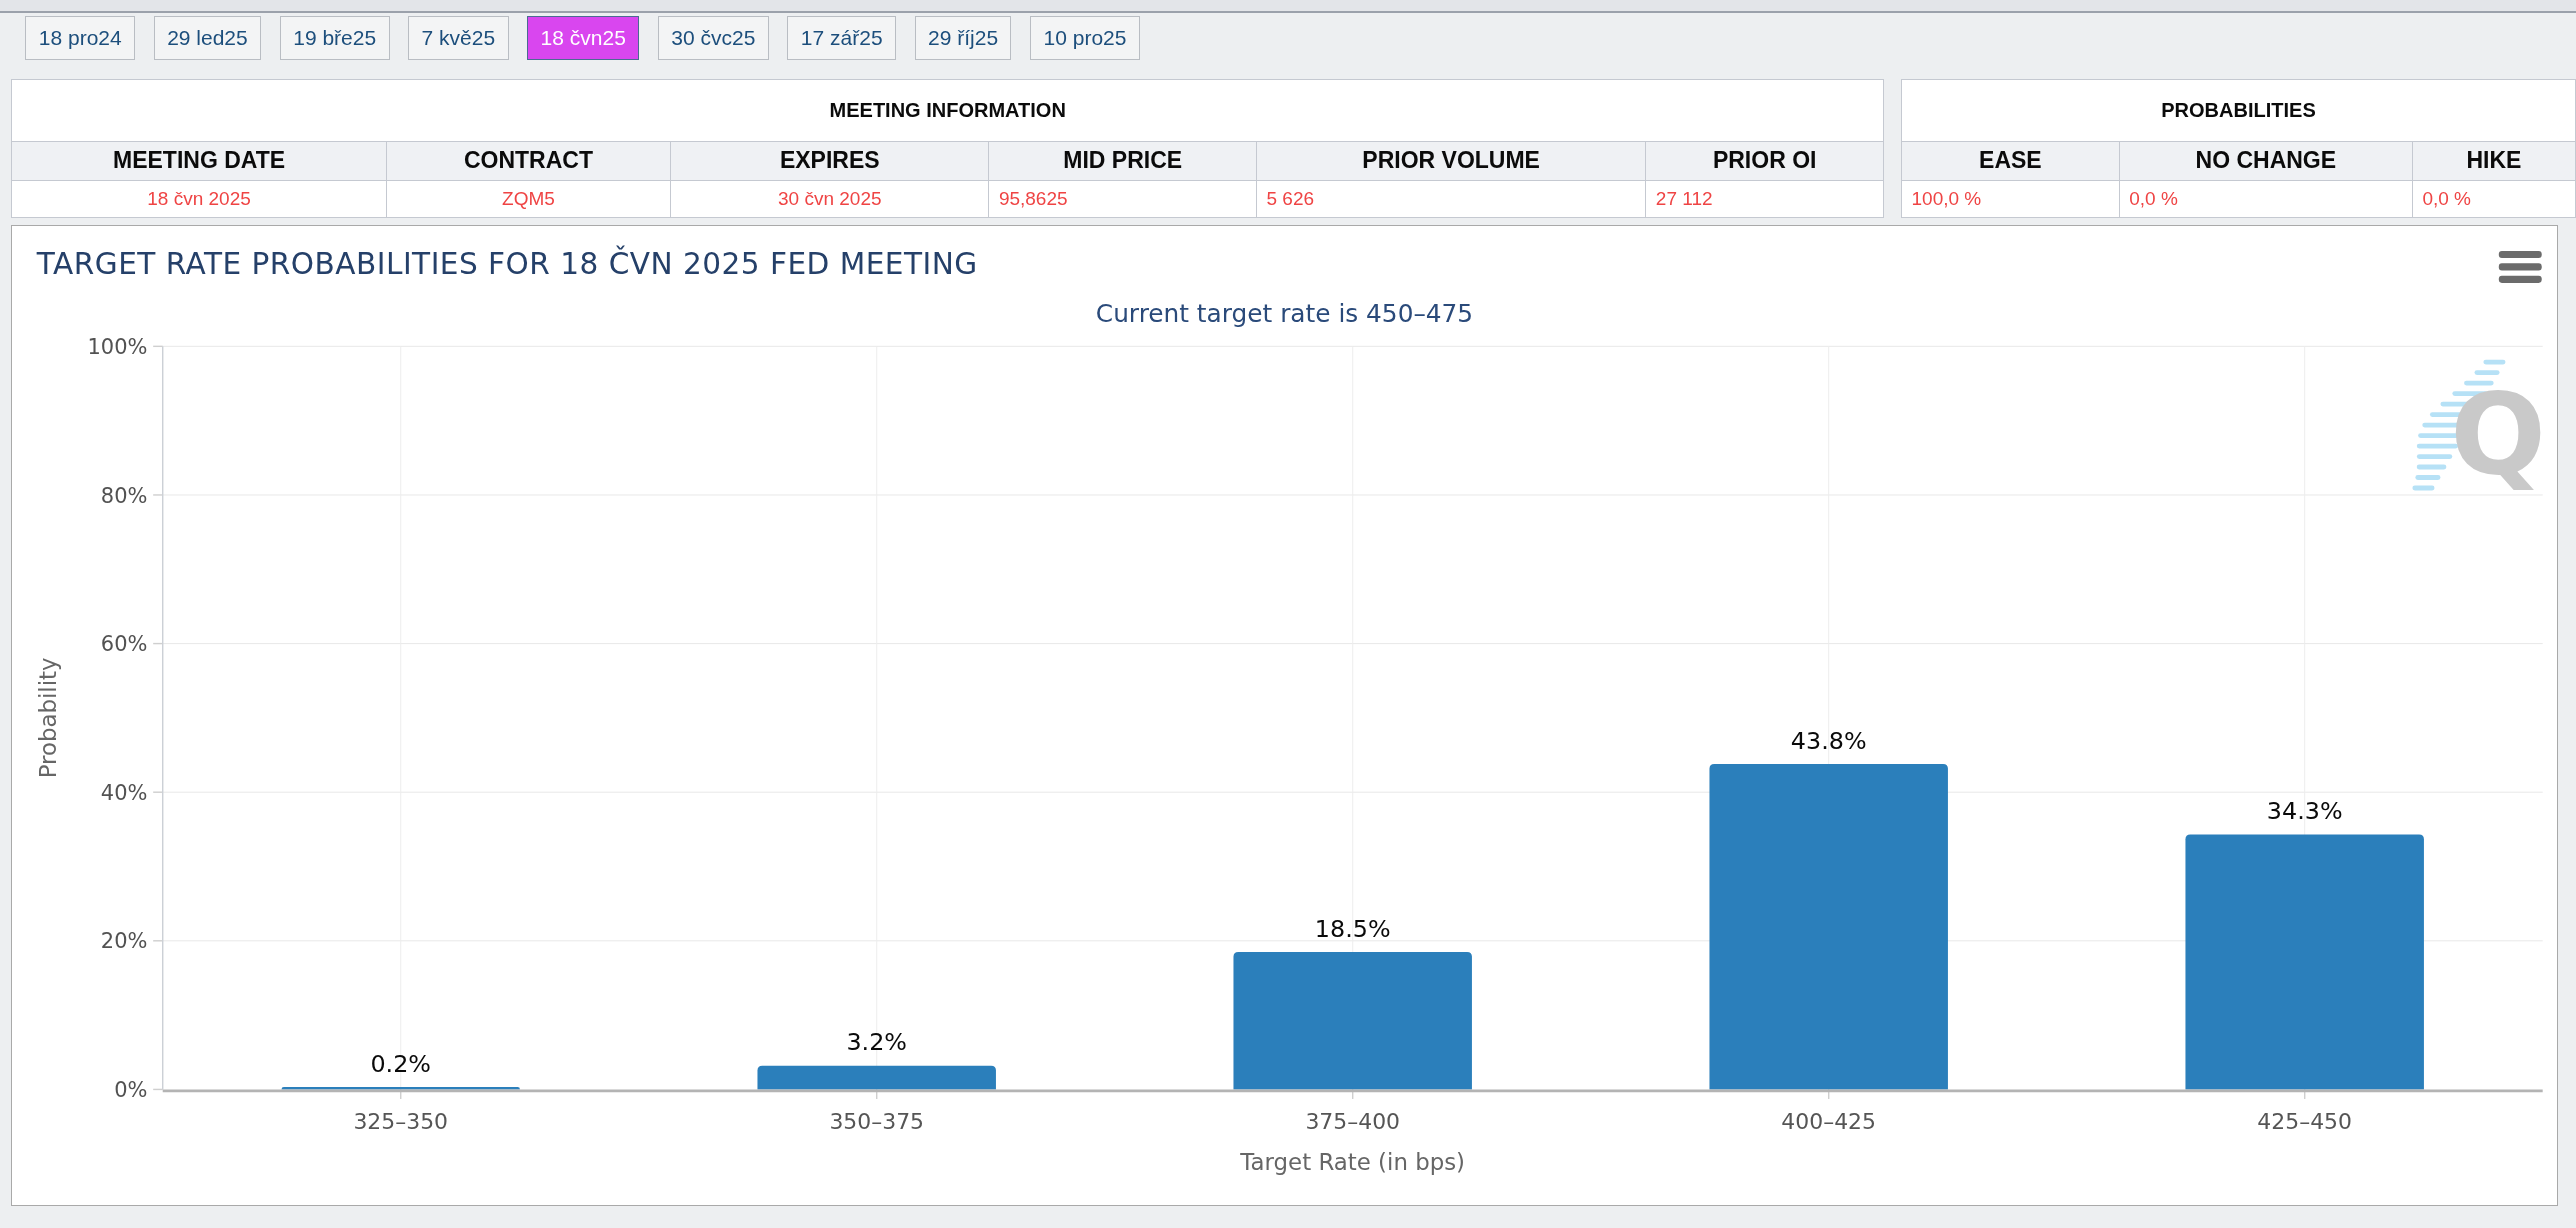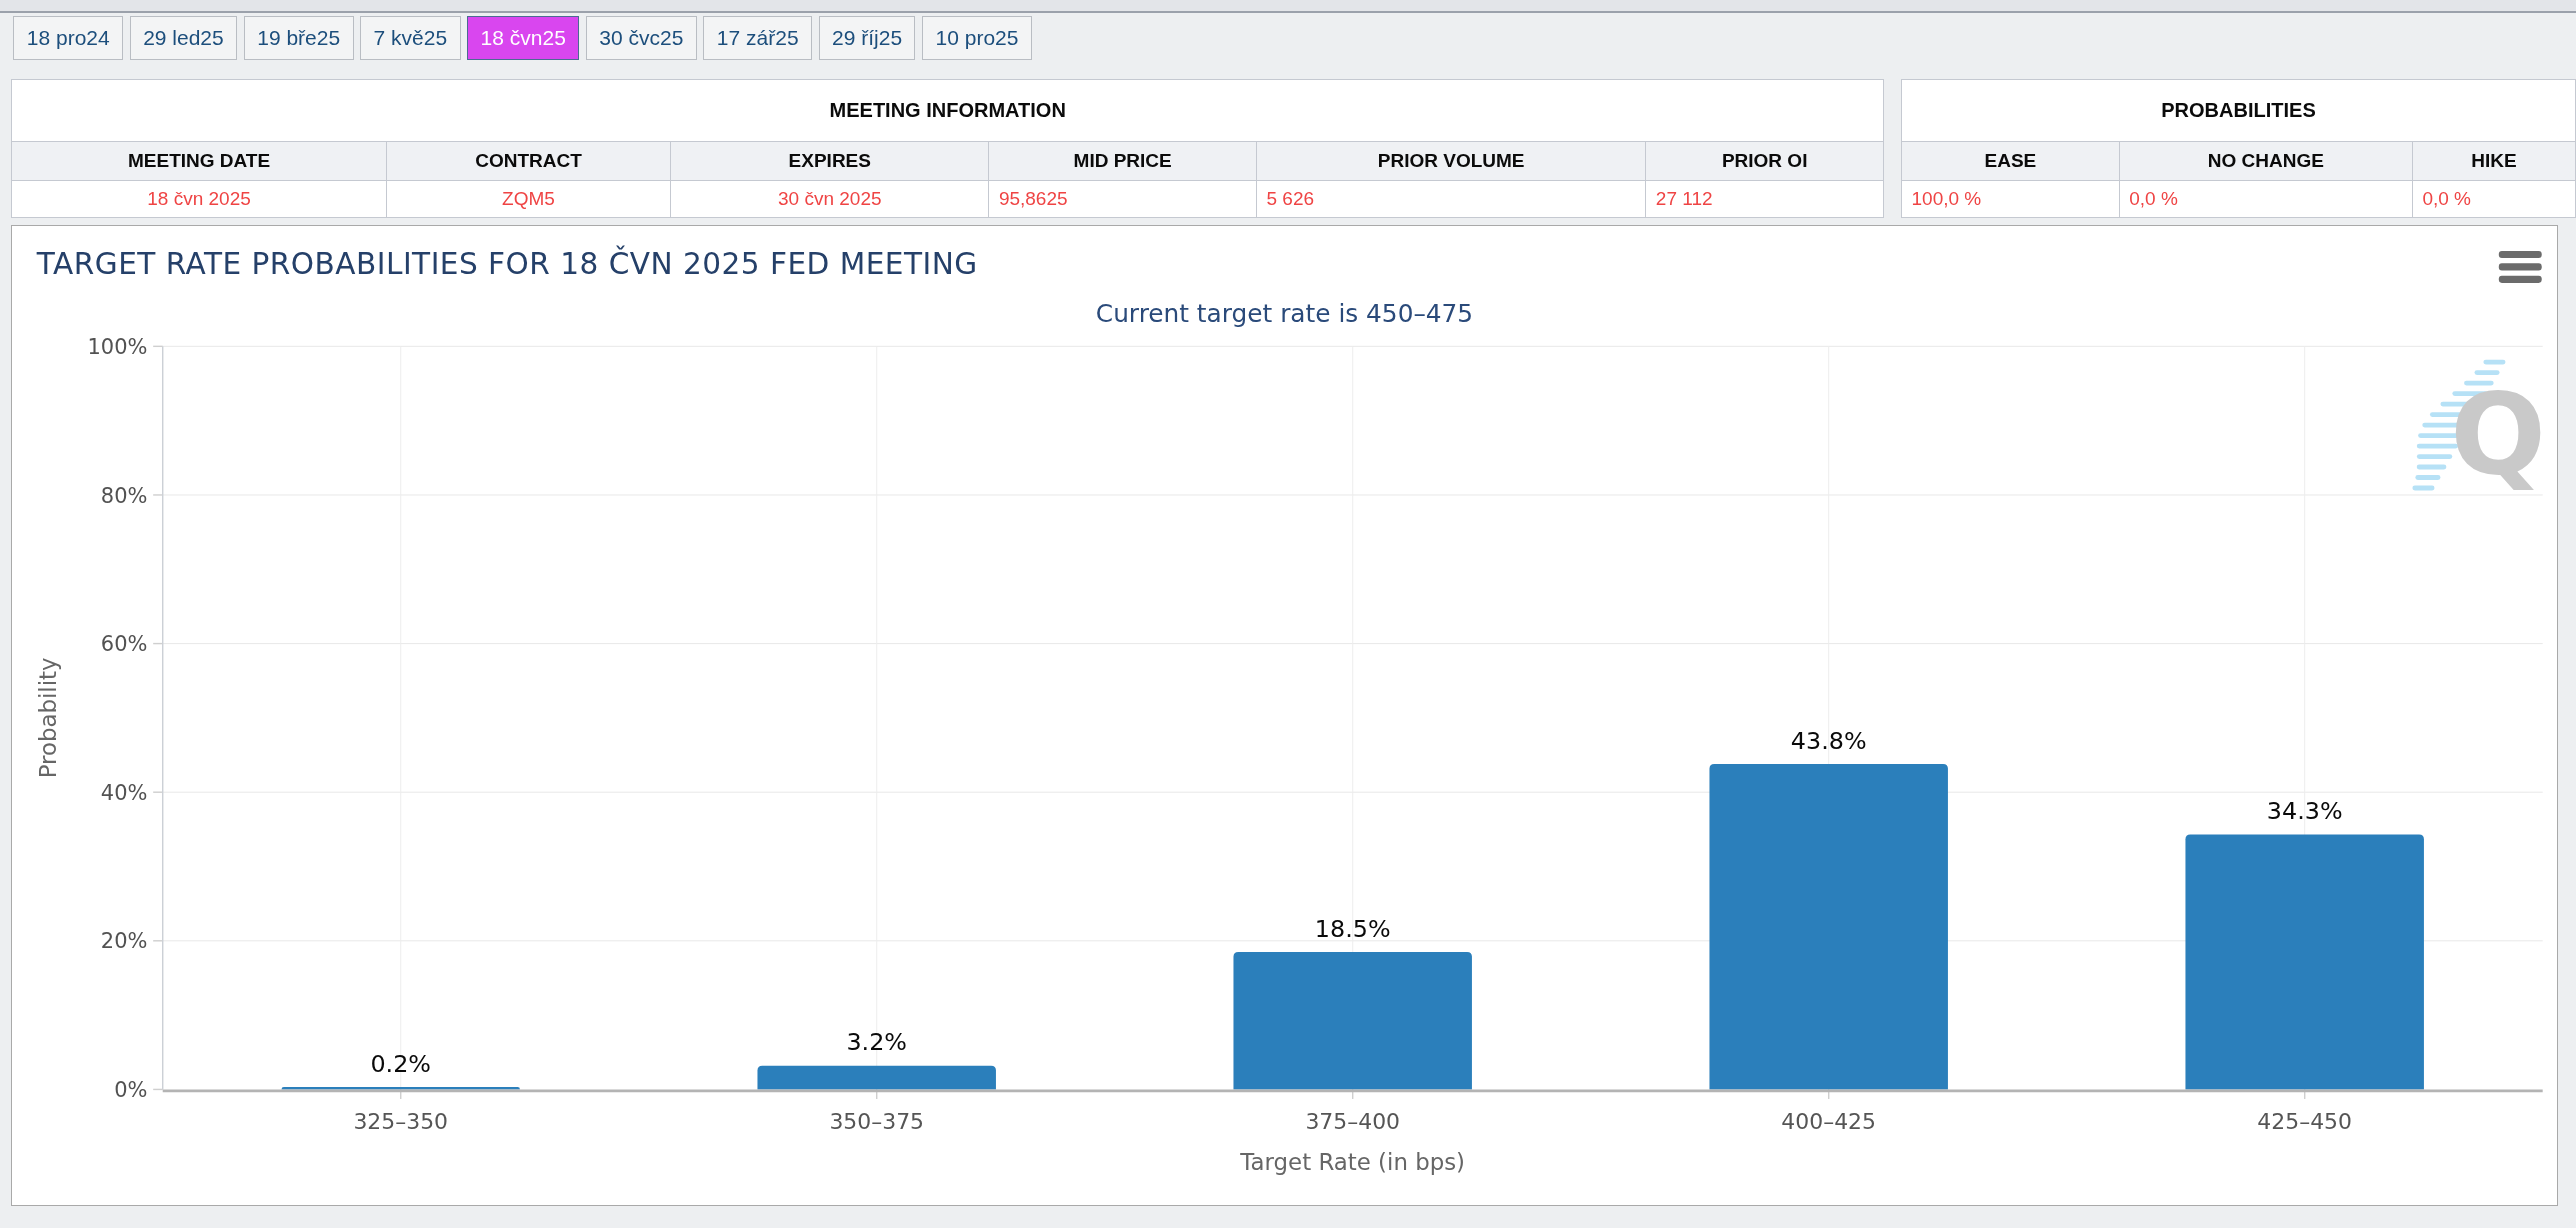--- a/index.html
+++ b/index.html
@@ -9,29 +9,29 @@
     font-family:"Liberation Sans", sans-serif;
     -webkit-font-smoothing:antialiased;
   }
   .top-strip{height:10.5px;background:#e3e5e9;border-bottom:2.9px solid #9ba1ab;}
   
   .tab-bar{display:flex;gap:6.7px;padding:3.8px 13.4px 0 13.4px;height:66px;box-sizing:border-box;align-items:flex-start;}
   .tab{
     display:inline-flex;align-items:center;justify-content:center;
     height:44px;box-sizing:border-box;padding:0 12.4px;
     background:#f3f4f5;border:1.9px solid #b9bdc3;
-    color:#1c4e7c;font-size:21px;cursor:pointer;white-space:nowrap;
+    color:#1c4e7c;font-size:21px;cursor:pointer;white-space:nowrap;margin-left:12px;
   }
   .tab.selected{background:#d946ef;border-color:#4b6b92;color:#ffffff;}
   
   .tables-row{display:flex;gap:17px;margin:0 0 7.6px 11.4px;}
   table.info{border-collapse:collapse;background:#ffffff;table-layout:fixed;}
   table.info, table.info th, table.info td{border:1.9px solid #c5c9d1;}
   table.info th.table-title{height:59px;font-size:20px;font-weight:bold;text-align:center;color:#0b0b0b;background:#ffffff;}
-  table.info th.col-h{height:38px;font-size:19px;font-weight:bold;color:#0b0b0b;background:#eff1f4;padding:0 7.6px;}
+  table.info th.col-h{height:38px;font-size:23px;font-weight:bold;color:#0b0b0b;background:#eff1f4;padding:0 7.6px;}
   table.info td{height:36px;font-size:19px;color:#ef4444;background:#ffffff;padding:0 9.5px;}
   td.al-c{text-align:center;} td.al-r{}
   .t-meeting{width:2056px;} .t-prob{width:741px;}
   
   .chart-panel{
     position:relative;margin-left:11.4px;width:2545px;height:979px;
     background:#ffffff;border:1.9px solid #a9a9a9;box-sizing:content-box;
   }
   .chart-svg{display:block;}
   .chart-svg text{font-family:"DejaVu Sans","Liberation Sans",sans-serif;}

